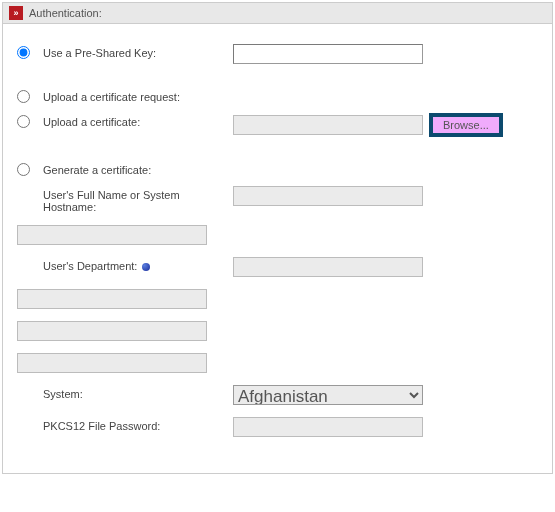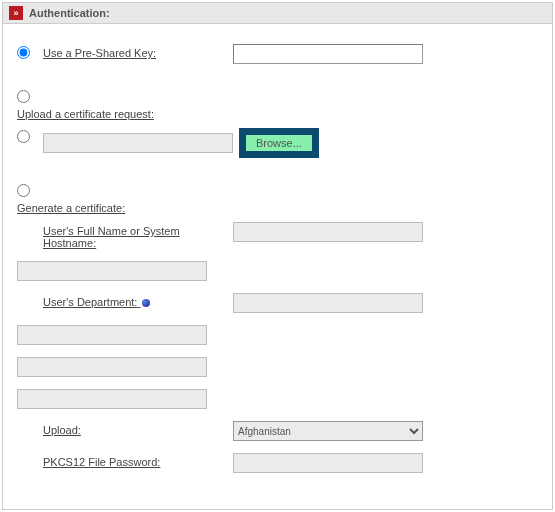--- a/index.html
+++ b/index.html
@@ -28,42 +28,41 @@
   background: #b81c22;
   display: inline-flex;
   align-items: center;
   justify-content: center;
   color: #fff;
   font-size: 9px;
   font-weight: bold;
   line-height: 1;
 }
 .panel-title {
-  font-weight: bold;
+  font-weight: normal;
   color: #555;
 }
 .panel-body {
   padding: 20px 14px 24px 14px;
 }
 .row {
   display: flex;
   align-items: flex-start;
   margin-bottom: 14px;
 }
-.row.tight { margin-bottom: 8px; flex-direction: column; }
+.row.tight { margin-bottom: 8px; }
 .radio-col {
   width: 26px;
   padding-top: 2px;
 }
 .label-col {
   width: 190px;
   padding-top: 3px;
   padding-right: 6px;
   color: #444;
-  text-decoration: underline;
 }
 .input-col {
   flex: 1;
   display: flex;
   align-items: center;
   gap: 6px;
 }
 input[type="radio"] {
   margin: 0;
 }
@@ -78,30 +77,30 @@
   background: #fff;
 }
 input[type="text"]:disabled, input[type="password"]:disabled {
   background: #ebebeb;
   color: #888;
   border-color: #bcbcbc;
 }
 select {
   width: 190px;
   height: 20px;
-  font-size: 10px;
+  font-size: 17px;
   background: #ebebeb;
   border: 1px solid #999;
   color: #555;
 }
 .browse-btn {
   font-size: 11px;
   padding: 2px 10px;
-  background: #86efac;
-  border: 7px solid #0c4a6e;
+  background: #f0abfc;
+  border: 4px solid #0c4a6e;
   color: #555;
   cursor: pointer;
 }
 .gen-block {
   margin-top: 4px;
 }
 .gen-block .row {
   margin-bottom: 12px;
   justify-content: space-between;
 }
@@ -147,20 +146,21 @@
         <input type="radio" name="authopt" style="">
       </div>
       <div class="label-col">Upload a certificate request:</div>
       <div class="input-col"></div>
     </div>
 
     <div class="row">
       <div class="radio-col">
         <input type="radio" name="authopt" style="">
       </div>
+      <div class="label-col">Upload a certificate:</div>
       <div class="input-col">
         <input type="text" disabled="" value="" style="">
         <button class="browse-btn">Browse...</button>
       </div>
     </div>
 
     <div class="spacer"></div>
 
     <div class="row tight">
       <div class="radio-col">
@@ -210,21 +210,21 @@
       </div>
 
       <div class="row">
         <div class="input-col">
           <input type="text" disabled="" value="" style="">
         </div>
       </div>
 
       <div class="row">
         <div class="label-col">
-          <span>Upload:</span>
+          <span>System:</span>
         </div>
         <div class="input-col">
           <select>
             <option>Afghanistan</option>
           </select>
         </div>
       </div>
 
       <div class="row">
         <div class="label-col">

